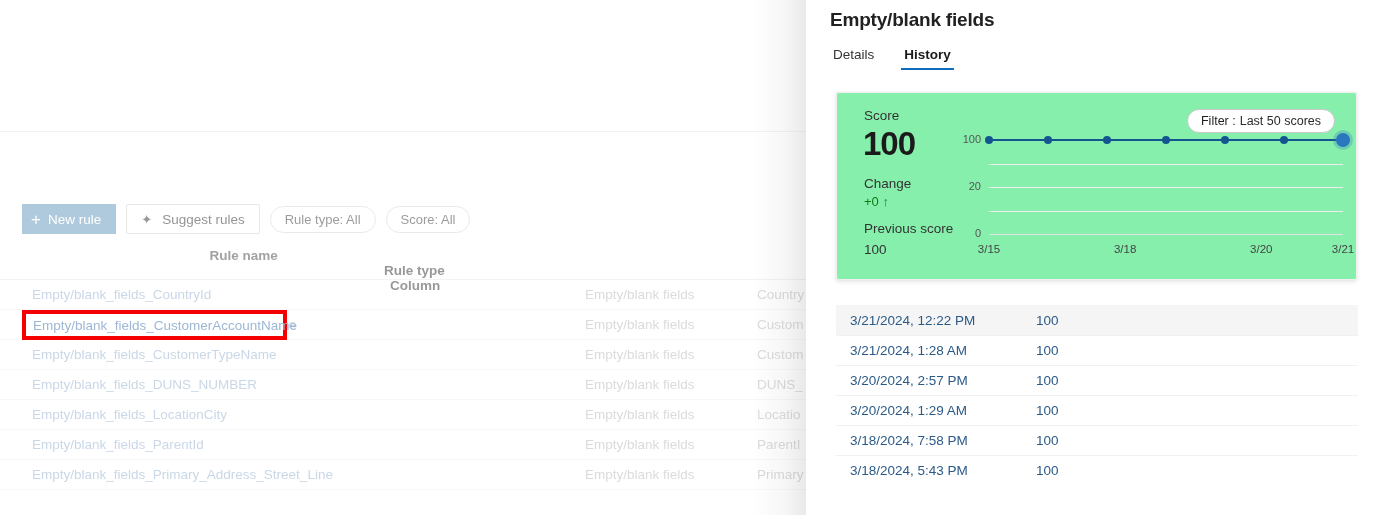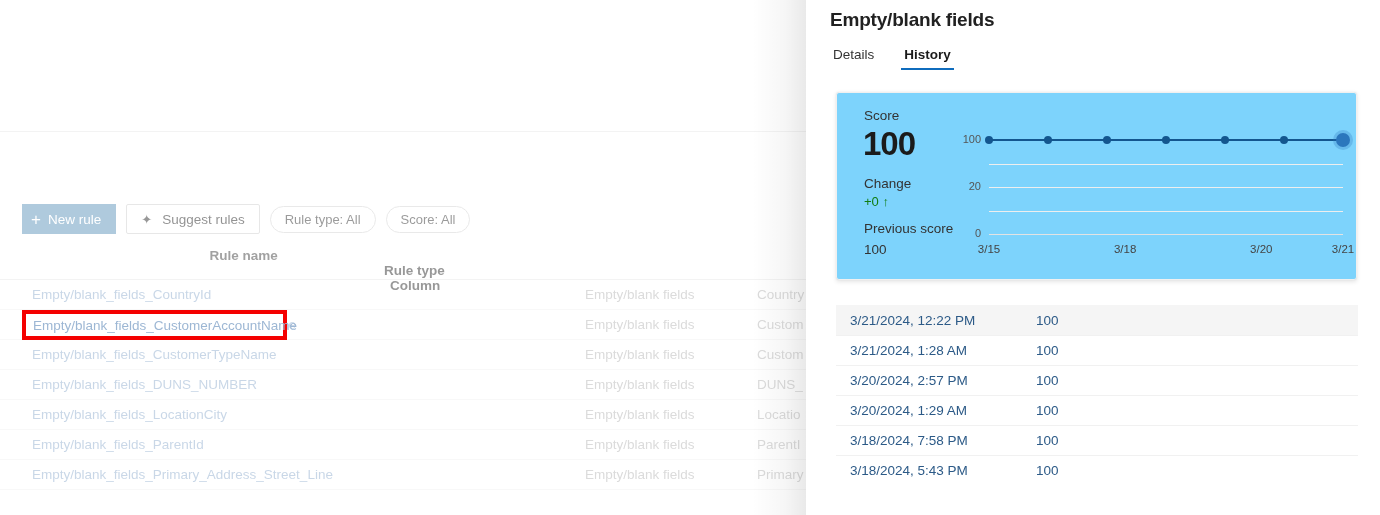--- a/index.html
+++ b/index.html
@@ -110,21 +110,21 @@
   }
   .tab.active { font-weight: bold; color: #1a1a1a; }
   .tab.active::after {
     content: ""; position: absolute; left: 0; right: 0; bottom: 0;
     height: 2.5px; background: #0f6cbd;
   }
 
   
   #score-card {
     position: absolute; left: 30px; top: 92px; width: 521px; height: 188px;
-    background: #7dd3fc; border: 1px solid #f0f0f0; border-radius: 3px;
+    background: #86efac; border: 1px solid #f0f0f0; border-radius: 3px;
     box-shadow: 0 1.6px 4px rgba(0,0,0,0.10), 0 0 2px rgba(0,0,0,0.06);
   }
   #score-label { position: absolute; left: 27px; top: 15px; font-size: 13.5px; color: #333; }
   #score-value { position: absolute; left: 26px; top: 32px; font-size: 33px; font-weight: bold; color: #1b1b1b; letter-spacing: -1px; }
   #change-label { position: absolute; left: 27px; top: 83px; font-size: 13.5px; color: #333; }
   #change-value { position: absolute; left: 27px; top: 101px; font-size: 13px; color: #107c10; }
   #prev-label { position: absolute; left: 27px; top: 128px; font-size: 13.5px; color: #333; }
   #prev-value { position: absolute; left: 27px; top: 149px; font-size: 13.5px; color: #333; }
 
   #filter-pill {
@@ -254,20 +254,24 @@
     </div>
 
     <div id="score-card">
       <div id="score-label">Score</div>
       <div id="score-value">100</div>
       <div id="change-label">Change</div>
       <div id="change-value">+0 ↑</div>
       <div id="prev-label">Previous score</div>
       <div id="prev-value">100</div>
 
+      <div id="filter-pill">
+        <span class="fk">Filter :</span>
+        <span class="fv">Last 50 scores</span>
+      </div>
 
       <div id="chart">
           <div class="gridline axis" style="top: 94px;"></div>
           <div class="gridline" style="top: 47px;"></div>
           <div class="gridline" style="top: 0px;"></div>
           <div class="gridline" style="top: 23.5px;"></div>
           <div class="gridline" style="top: 70.5px;"></div>
           <div class="ytick" style="top: 87px; left: 0px;">0</div>
           <div class="ytick" style="top: 40px; left: 0px;">20</div>
           <div class="ytick" style="top: -7px; left: 0px;">100</div>

